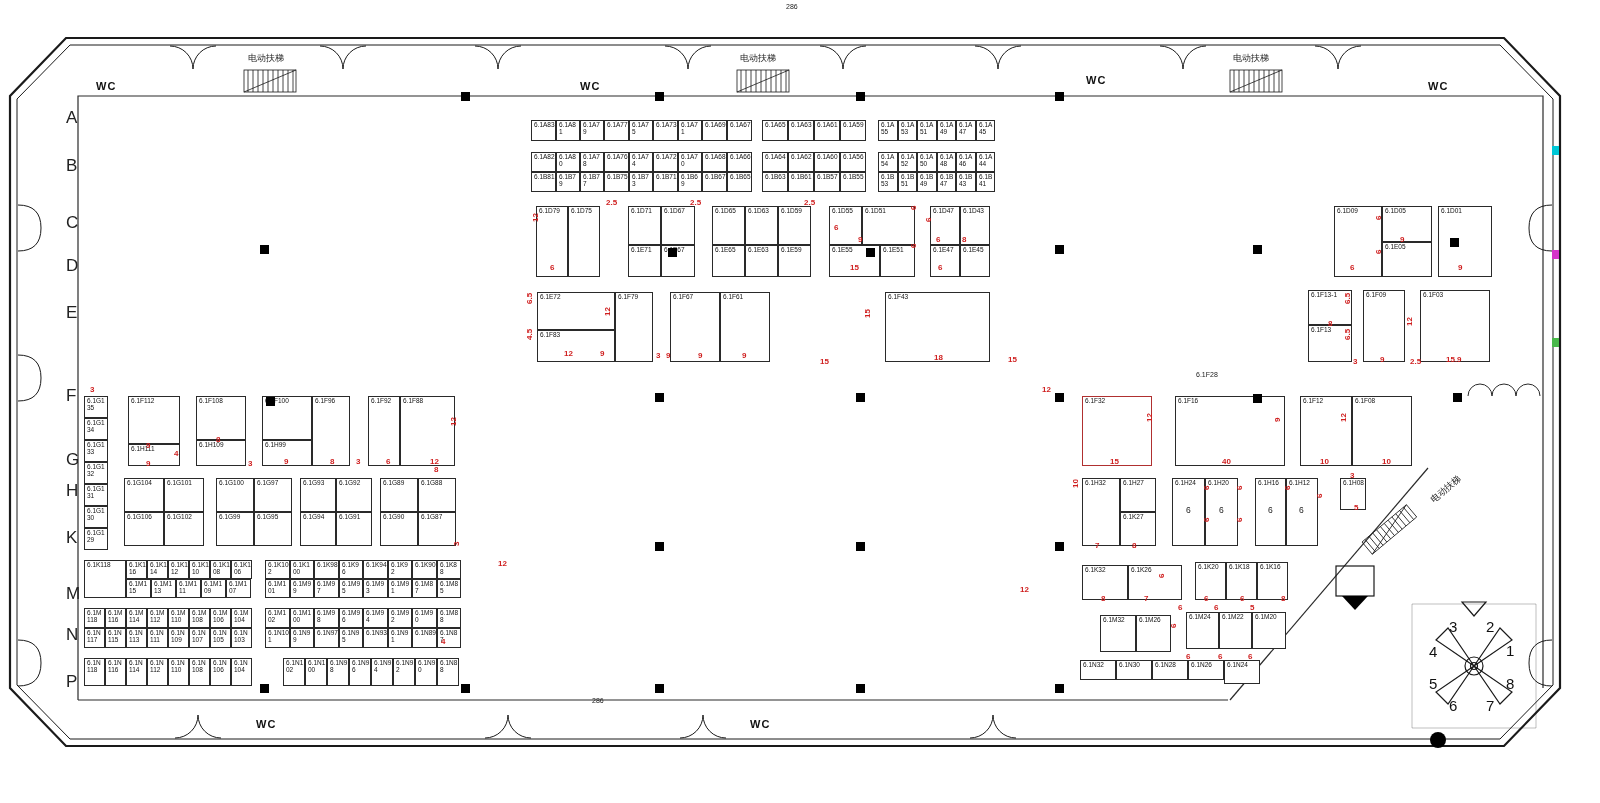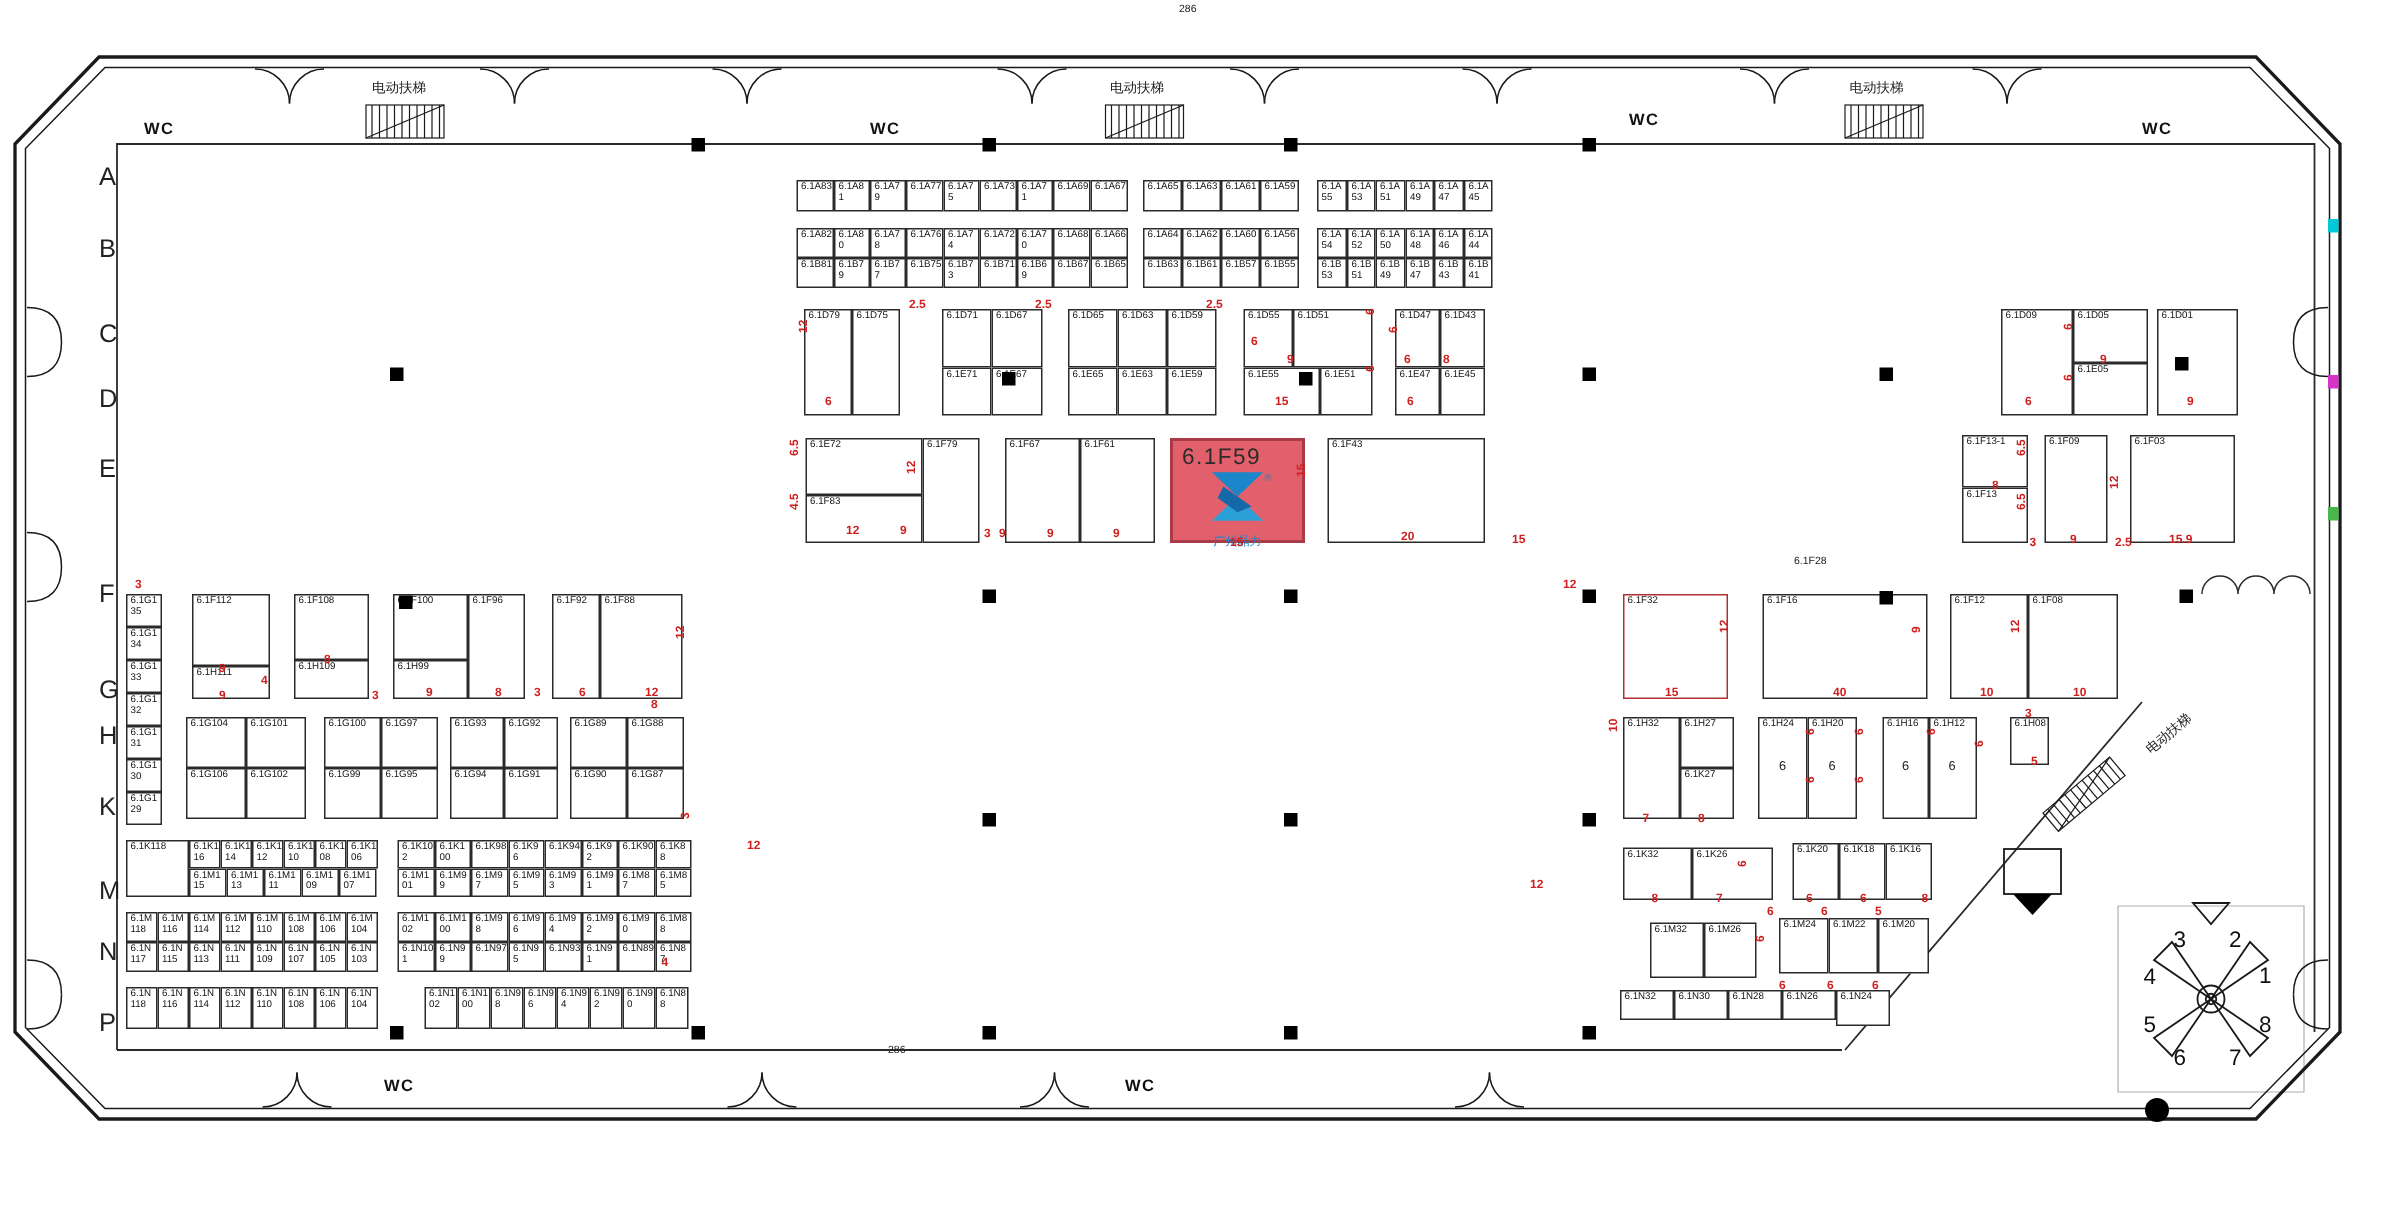--- a/index.html
+++ b/index.html
@@ -399,26 +399,20 @@
     </div>
     <div class="booth" style="left: 615px; top: 292px; width: 38px; height: 70px;">
       <span class="lb">6.1F79</span>
     </div>
     <div class="booth" style="left: 670px; top: 292px; width: 50px; height: 70px;">
       <span class="lb">6.1F67</span>
     </div>
     <div class="booth" style="left: 720px; top: 292px; width: 50px; height: 70px;">
       <span class="lb">6.1F61</span>
     </div>
-    <div class="booth hl" style="left: 780px; top: 292px; width: 90px; height: 70px;"><div class="hl-label">6.1F59</div><svg width="48" height="36" viewBox="0 0 48 38">
-        <polygon points="6,2 42,2 24,19" fill="#1b86c9"></polygon>
-        <polygon points="6,36 42,36 24,19" fill="#2a9fd8"></polygon>
-        <polygon points="14,12 34,26 24,30 10,20" fill="#1669a8"></polygon>
-        <text x="43" y="8" font-size="7" fill="#1b86c9">®</text>
-      </svg><div class="hl-co">广州晶力</div></div>
     <div class="booth" style="left: 885px; top: 292px; width: 105px; height: 70px;">
       <span class="lb">6.1F43</span>
     </div>
     <div class="booth" style="left: 1308px; top: 290px; width: 44px; height: 35px;">
       <span class="lb">6.1F13-1</span>
     </div>
     <div class="booth" style="left: 1308px; top: 325px; width: 44px; height: 37px;">
       <span class="lb">6.1F13</span>
     </div>
     <div class="booth" style="left: 1363px; top: 290px; width: 42px; height: 72px;">
@@ -855,21 +849,21 @@
     <div class="dim r" style="left: 526px; top: 340px;">4.5</div>
     <div class="dim" style="left: 564px; top: 350px;">12</div>
     <div class="dim" style="left: 600px; top: 350px;">9</div>
     <div class="dim r" style="left: 604px; top: 316px;">12</div>
     <div class="dim" style="left: 656px; top: 352px;">3</div>
     <div class="dim" style="left: 666px; top: 352px;">9</div>
     <div class="dim" style="left: 698px; top: 352px;">9</div>
     <div class="dim" style="left: 742px; top: 352px;">9</div>
     <div class="dim" style="left: 820px; top: 358px;">15</div>
     <div class="dim r" style="left: 864px; top: 318px;">15</div>
-    <div class="dim" style="left: 934px; top: 354px;">20</div>
+    <div class="dim" style="left: 934px; top: 354px;">18</div>
     <div class="dim" style="left: 1008px; top: 356px;">15</div>
     <div class="dim r" style="left: 1344px; top: 304px;">6.5</div>
     <div class="dim" style="left: 1328px; top: 320px;">8</div>
     <div class="dim r" style="left: 1344px; top: 340px;">6.5</div>
     <div class="dim" style="left: 1353px; top: 358px;">3</div>
     <div class="dim r" style="left: 1406px; top: 326px;">12</div>
     <div class="dim" style="left: 1380px; top: 356px;">9</div>
     <div class="dim" style="left: 1410px; top: 358px;">2.5</div>
     <div class="dim" style="left: 1446px; top: 356px;">15.9</div>
     <div class="dim" style="left: 90px; top: 386px;">3</div>

